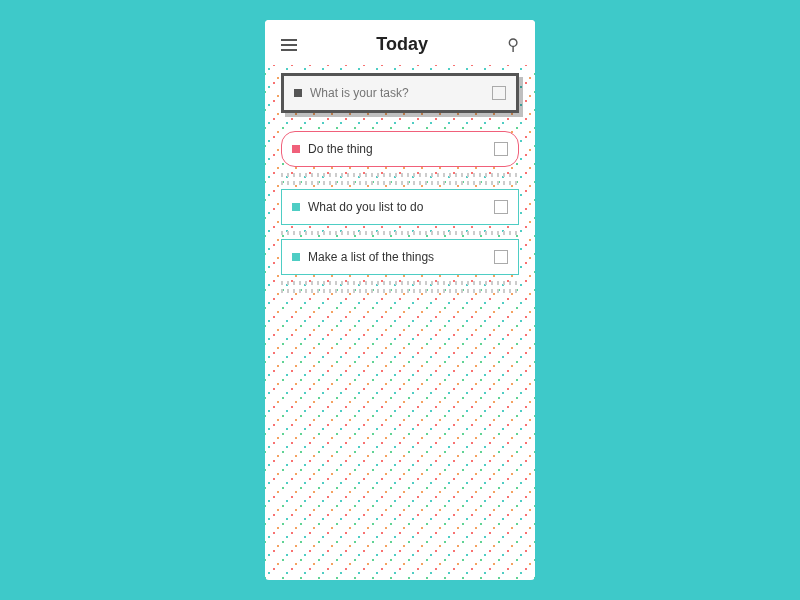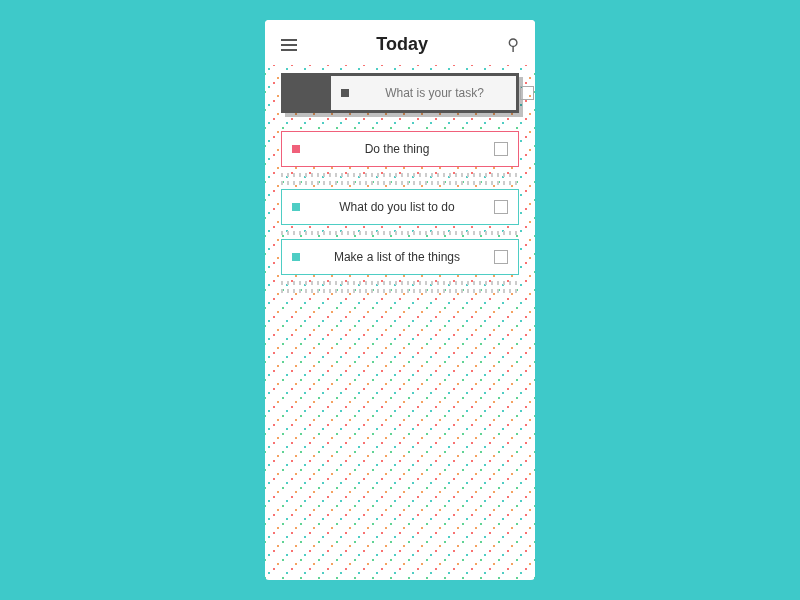--- a/index.html
+++ b/index.html
@@ -1,15 +1,15 @@
 <!DOCTYPE html>
 <html><head>
   <meta charset="utf-8">
   <style>
-    * { box-sizing: border-box; margin: 0; padding: 0; text-align: center; }
+    * { box-sizing: border-box; margin: 0; padding: 0; }
 
     body {
       width: 800px;
       height: 600px;
       background-color: #3ec9c9;
       display: flex;
       justify-content: center;
       align-items: center;
       font-family: 'Helvetica Neue', Arial, sans-serif;
       overflow: hidden;
@@ -80,21 +80,20 @@
       margin-bottom: 18px;
       box-shadow: 4px 4px 0px rgba(0,0,0,0.25);
     }
 
     .new-task-input-row {
       background-color: #f5f5f5;
       display: flex;
       align-items: center;
       padding: 10px 10px;
       gap: 8px;
-      margin-left: 47px;
     }
 
     .bullet-dark {
       width: 8px;
       height: 8px;
       background: #555;
       flex-shrink: 0;
     }
 
     .task-input {
@@ -137,21 +136,21 @@
     }
 
     .task-checkbox {
       width: 14px;
       height: 14px;
       border: 1.5px solid #aaa;
       flex-shrink: 0;
     }
 
     
-    .color-red { border-color: #f0607a; }
+    .color-red { border-color: #f0607a; border-radius: 14px; }
     .bullet-red { background-color: #f0607a; }
 
     .color-teal { border-color: #4ecdc4; }
     .bullet-teal { background-color: #4ecdc4; }
 
     .color-orange { border-color: #f4a34b; }
     .bullet-orange { background-color: #f4a34b; }
 
     
     .separator {

